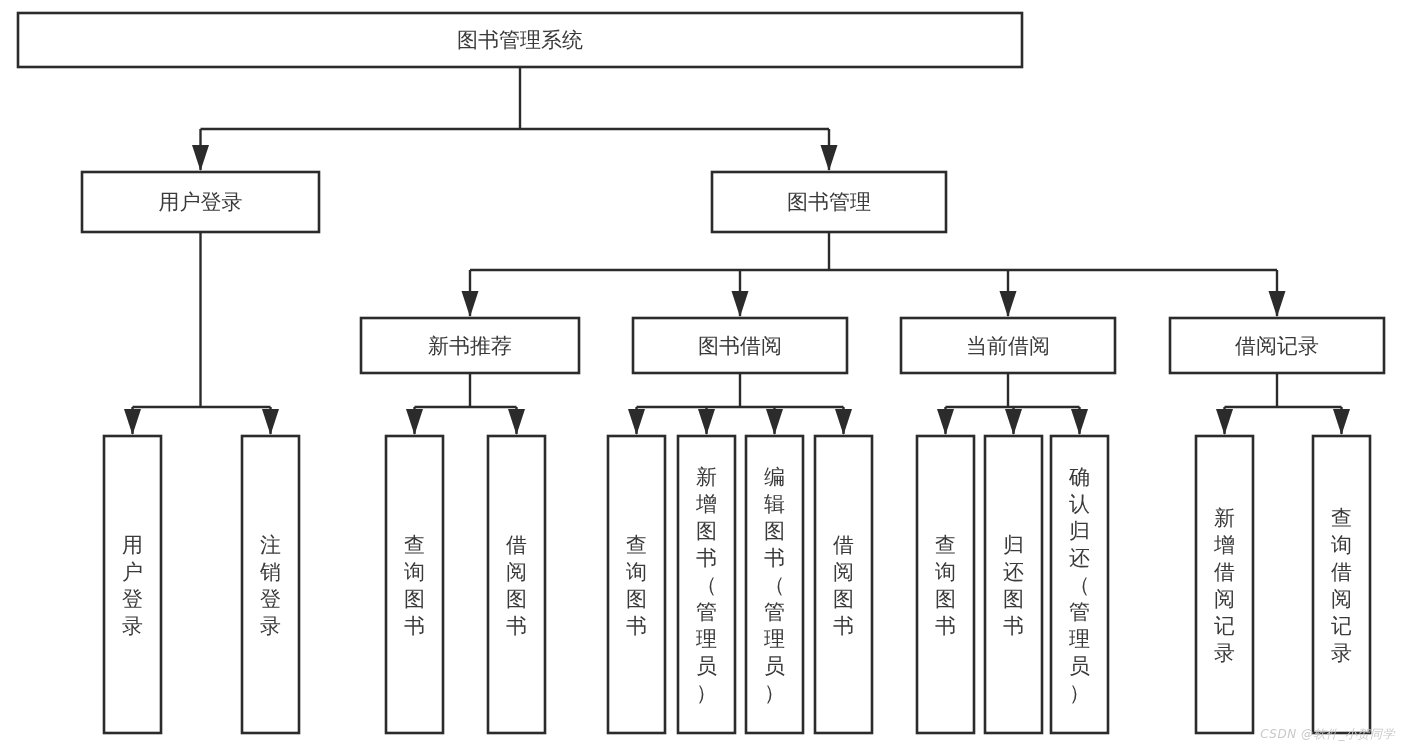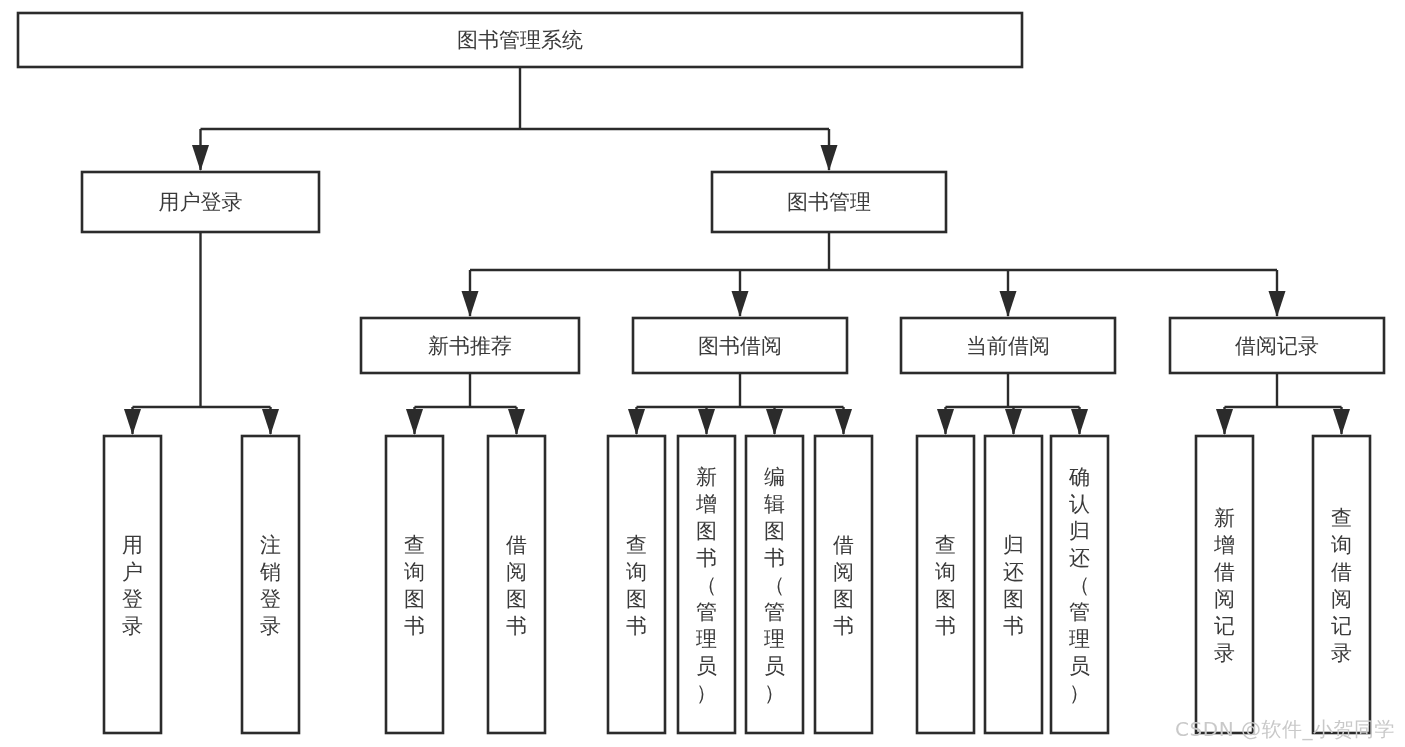--- a/index.html
+++ b/index.html
@@ -54,25 +54,26 @@
     fill: #3a3a3a;
     font-family: "DejaVu Sans", "Liberation Sans", sans-serif;
     font-size: 21px;
     text-anchor: middle;
   }
   .watermark-text {
     position: absolute;
     right: 10px;
     bottom: 4px;
     font-family: "DejaVu Sans", "Liberation Sans", sans-serif;
-    font-size: 20px;
+    font-size: 12px;
     color: #c9c9c9;
     white-space: nowrap;
     letter-spacing: 0.5px;
     user-select: none;
+    font-style: italic;
   }
 </style>
 </head>
 <body>
 
 <div id="diagram-root">
 
   <svg id="flow-svg" viewBox="0 0 1405 747">
       <g>
         <line x1="520" y1="67" x2="520" y2="129" class="edge-line"></line>

